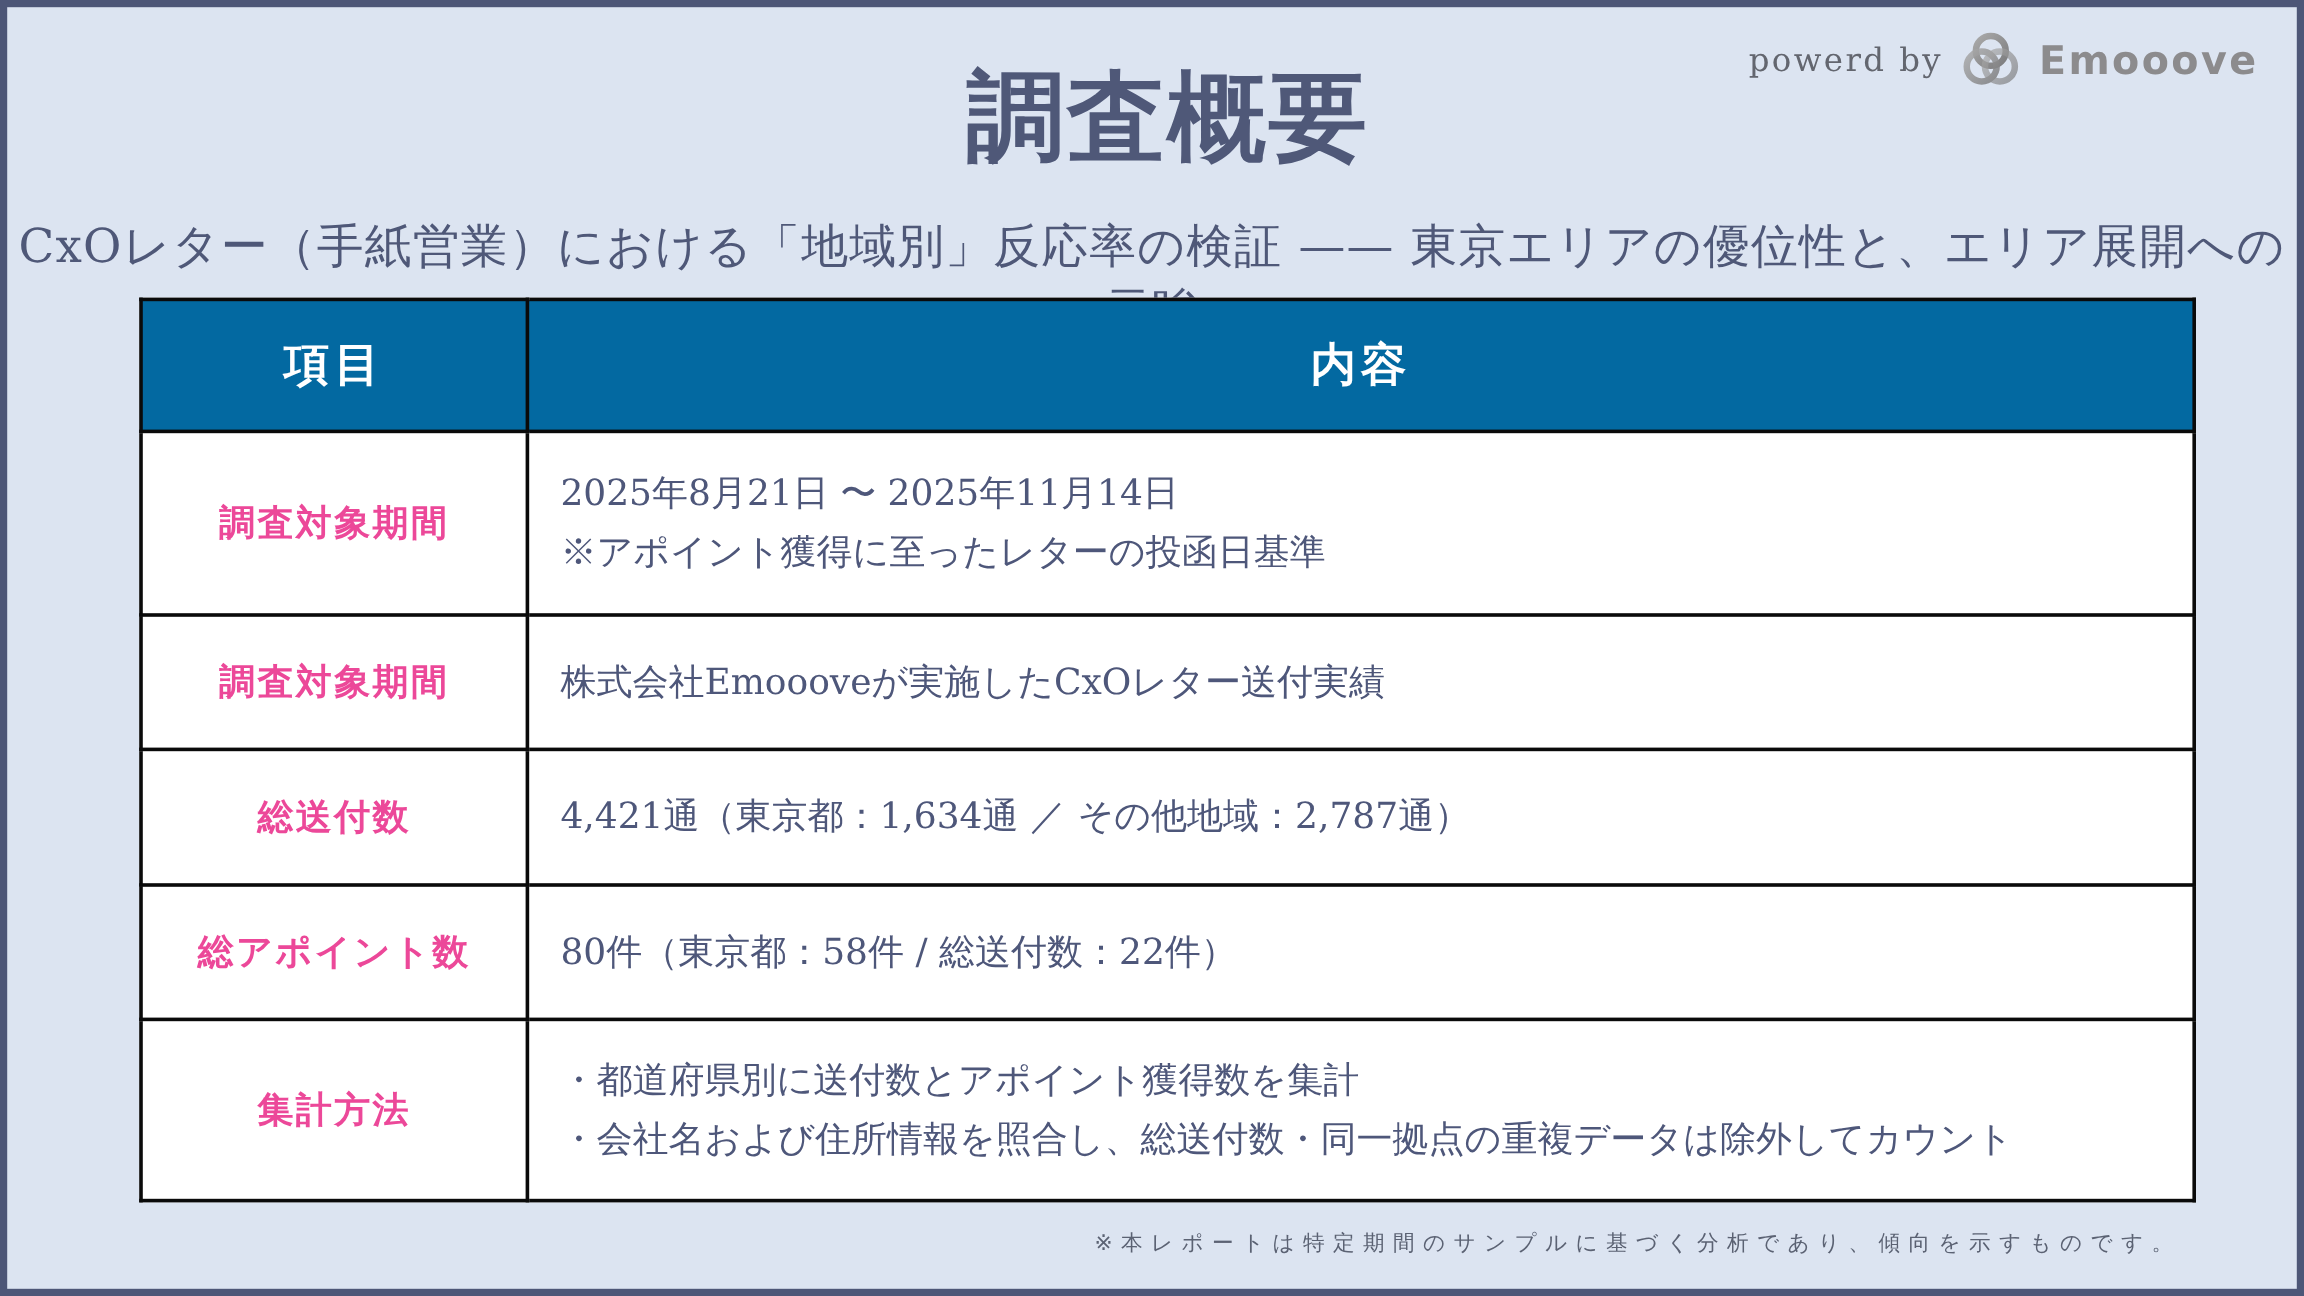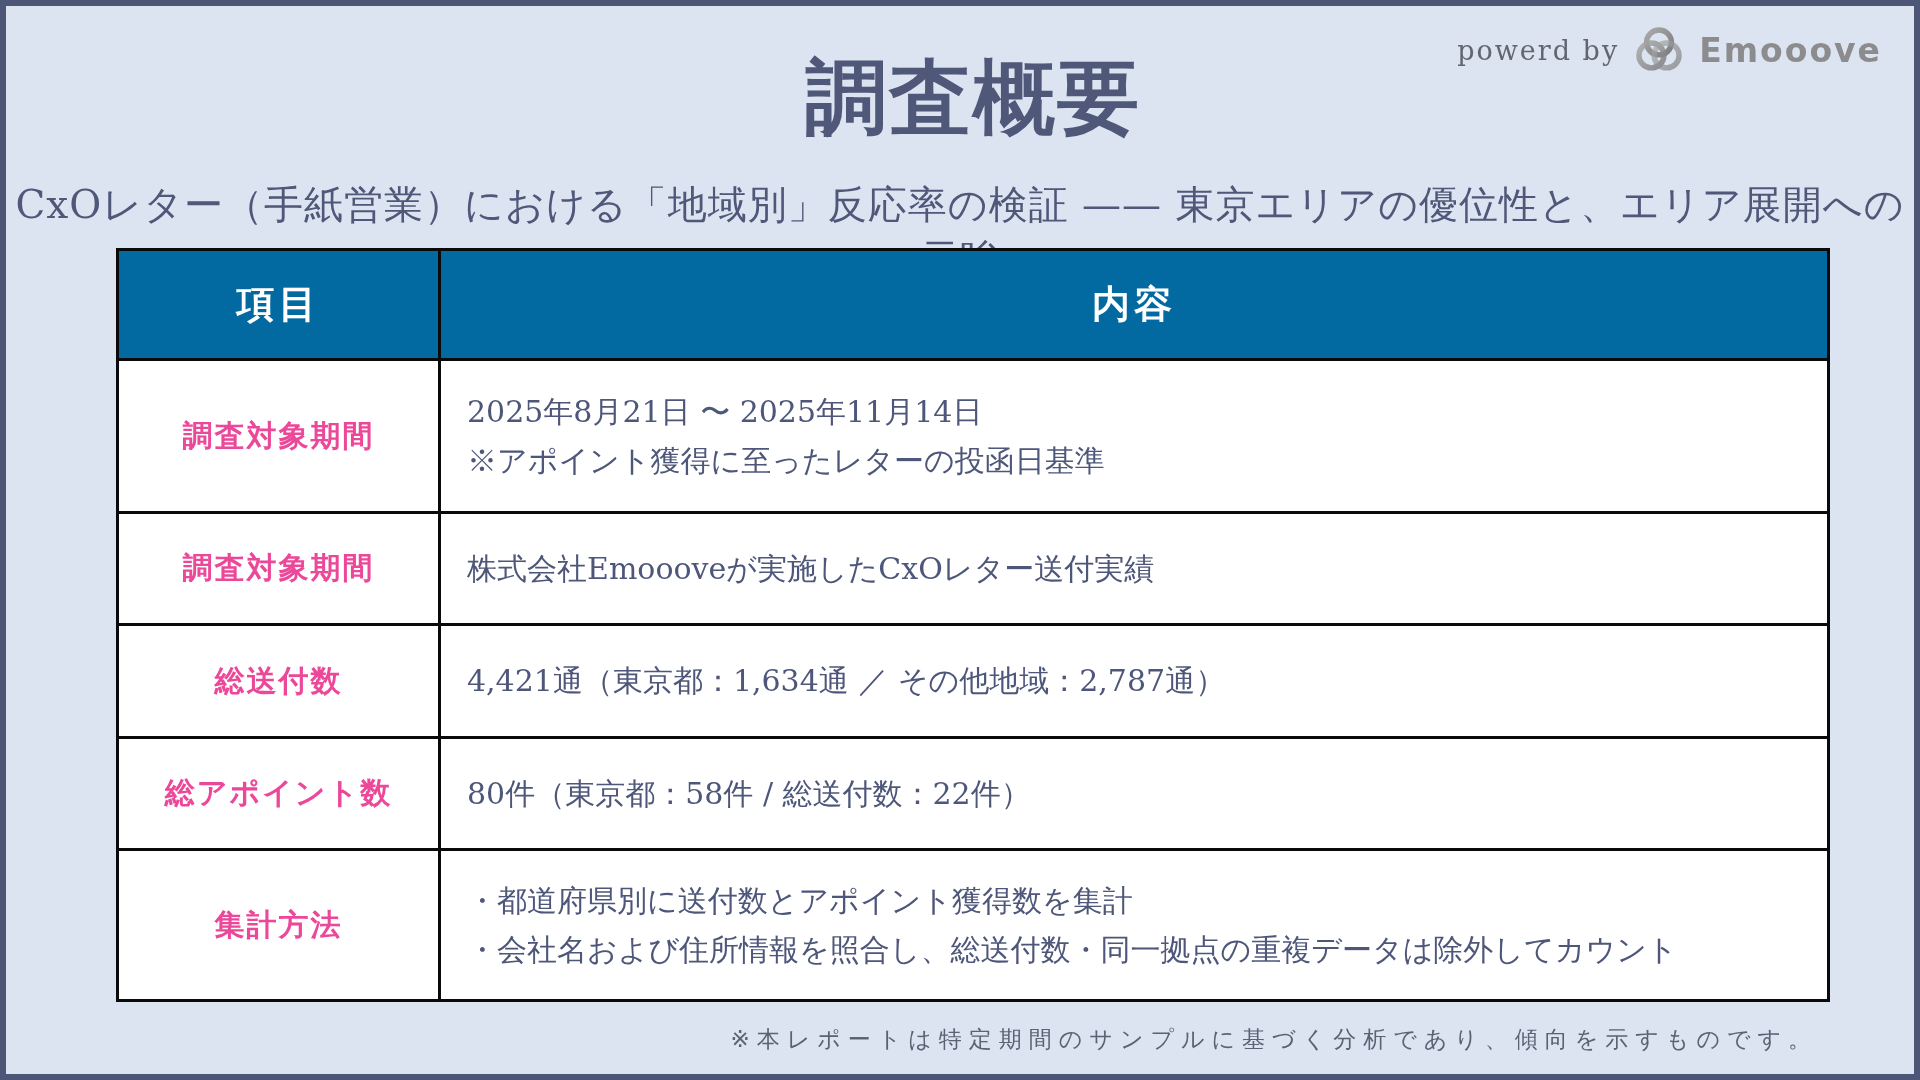--- a/index.html
+++ b/index.html
@@ -110,21 +110,21 @@
   .overview-table tbody tr:nth-child(3) { height: 113px; }
   .overview-table tbody tr:nth-child(4) { height: 112px; }
   .overview-table tbody tr:nth-child(5) { height: 151px; }
 
   
   .footer-note {
     position: absolute;
     top: 1018px;
     right: 96px;
     font-family: "DejaVu Sans", "Liberation Sans", sans-serif;
-    font-size: 23px;
+    font-size: 18px;
     color: #5b6273;
     letter-spacing: 7px;
     text-align: center;
   }
 </style>
 </head>
 <body>
 
 <div class="slide">
 

